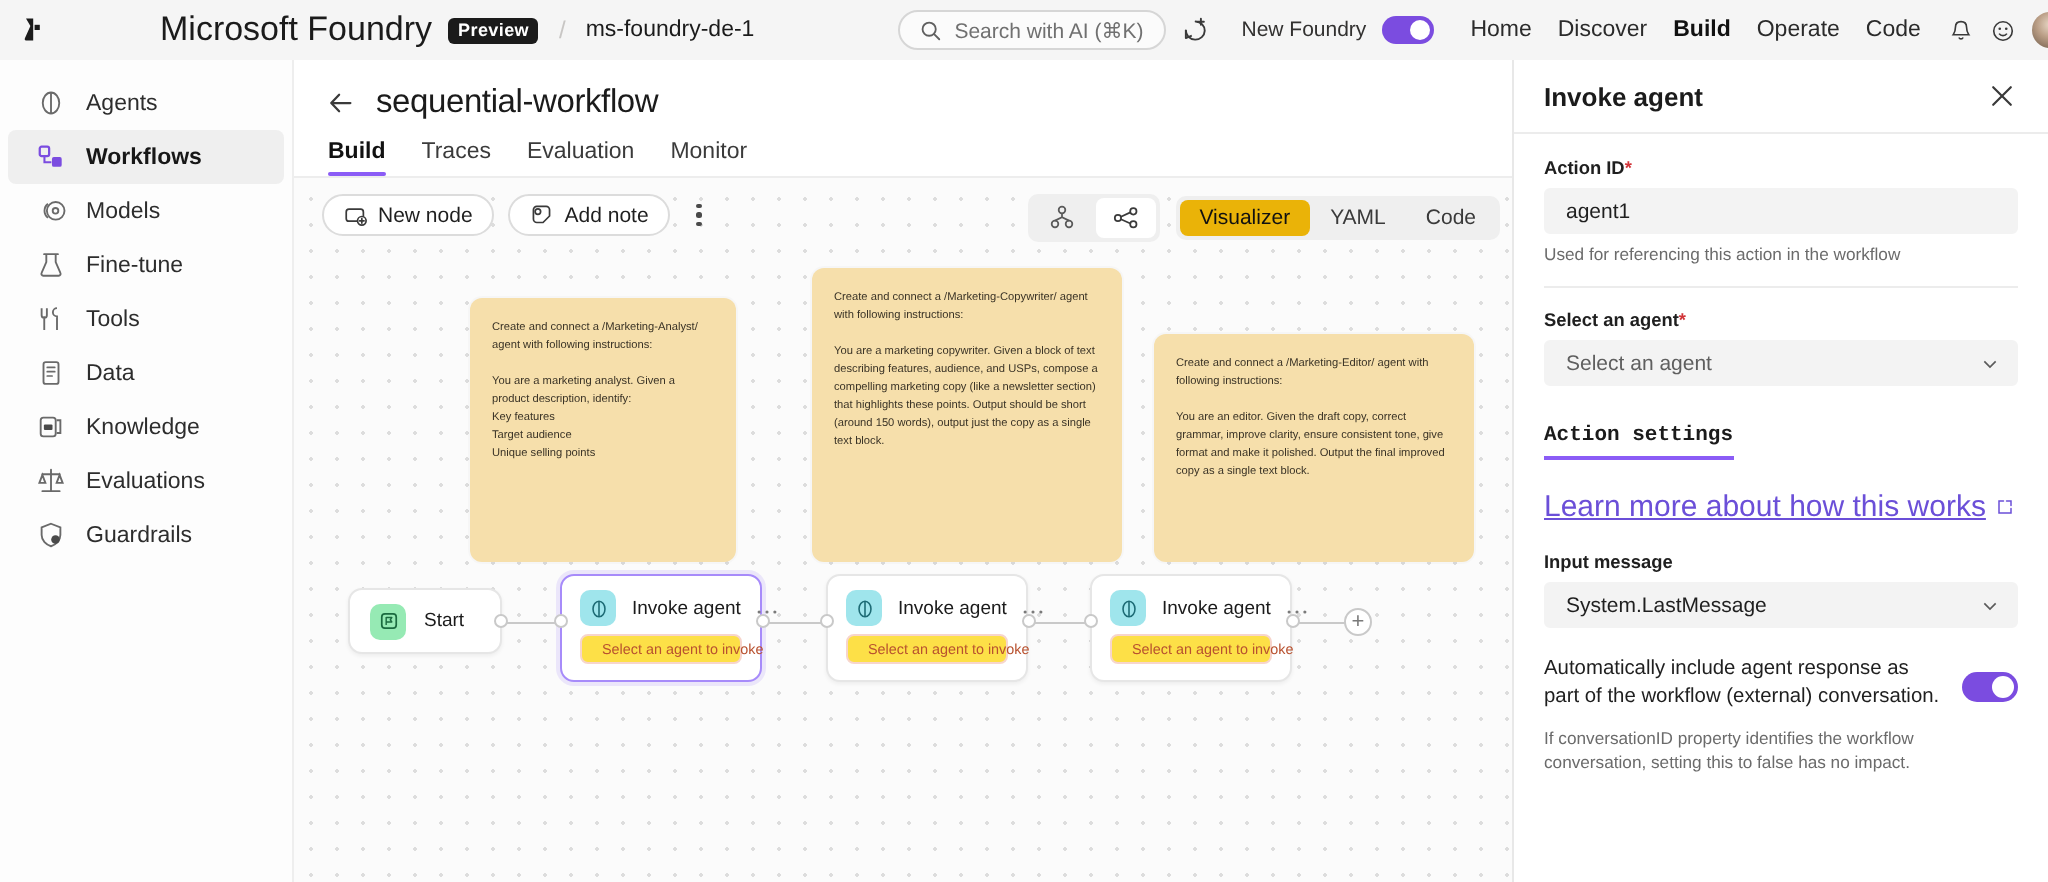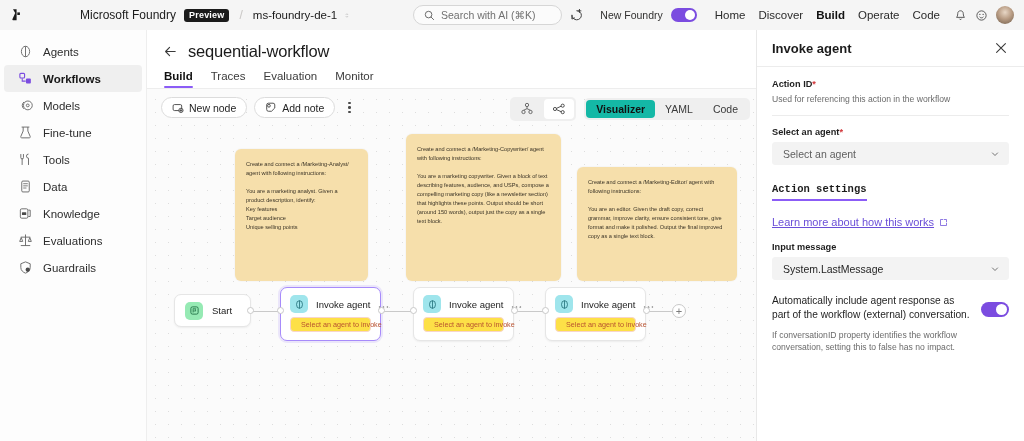--- a/index.html
+++ b/index.html
@@ -14,21 +14,21 @@
 
   
   .topbar {
     height: 30px; flex: 0 0 30px;
     display: flex; align-items: center;
     background: #f5f5f5;
     padding: 0 10px 0 8px;
     gap: 8px;
   }
   .ms-logo { width: 16px; height: 16px; display:block; flex:0 0 16px; }
-  .brand-name { font-size: 12px; color: #1b1b1b; white-space: nowrap; padding-left: 48px; }
+  .brand-name { font-size: 17px; color: #1b1b1b; white-space: nowrap; padding-left: 48px; }
   .preview-pill {
     font-size: 9px; color: #fff; background: #1b1b1b;
     border-radius: 3px; padding: 1px 5px 2px; font-weight: 600;
     letter-spacing: .2px;
   }
   .tb-sep { color: #c8c6c4; font-size: 12px; margin: 0 2px; }
   .proj-name { font-size: 11.5px; color: #1b1b1b; white-space: nowrap; }
   .chev-vert { width: 8px; height: 11px; display:block; opacity:.6;}
   .search-box {
     margin-left: 56px;
@@ -119,21 +119,21 @@
   .kebab-col { display:flex; flex-direction:column; align-items:center; }
 
   .view-toolbar { position: absolute; top: 8px; right: 6px; display: flex; align-items:center; gap: 0; z-index: 5;}
   .segmented {
     display:flex; align-items:center; background:#efefef; border-radius: 5px; padding: 2px; gap:2px;
   }
   .seg-ico { width: 30px; height: 20px; display:flex; align-items:center; justify-content:center; border-radius:4px;}
   .seg-ico.on { background:#fff; }
   .seg-group2 { display:flex; align-items:center; background:#efefef; border-radius:5px; padding:2px; margin-left:8px;}
   .seg-txt { font-size: 10.5px; color:#3a3a3a; padding: 3px 10px; border-radius: 4px; white-space:nowrap;}
-  .seg-txt.on { background:#14b8a6; color:#111; font-weight:700; }
+  .seg-txt.on { background:#eab308; color:#111; font-weight:400; }
 
   
   .note {
     position: absolute; background: #f6dfab; border-radius: 6px;
     font-size: 5.6px; line-height: 1.62; color: #3a3326;
     padding: 11px 11px;
     box-shadow: 0 0 0 1px rgba(0,0,0,0.02);
   }
   .note p { margin: 0; }
   .note p + p { margin-top: 9px; }
@@ -192,21 +192,21 @@
     display:flex; align-items:center; padding: 0 8px 0 10px;
     font-size: 10.5px; color:#5f5f5f;
   }
   .select-box.filled { color:#1f1f1f; }
   .select-box .cv { margin-left:auto; }
   .helper { font-size: 8.6px; color:#6b6b6b; margin-top: 5px; }
   .hr { height:1px; background:#ececec; margin: 11px 0 11px; }
   .sec-tab { display:inline-block; font-size: 10.5px; font-weight:700; color:#1b1b1b; padding-bottom: 4px; border-bottom: 2px solid #8b5cf6; }
   .sec-tabs { margin-top: 2px; font-family: Liberation Mono, monospace; }
   .link-row { display:flex; align-items:center; gap: 5px; margin-top: 15px; }
-  .link { font-size: 11px; color:#6b4fd8; text-decoration: underline; }
+  .link { font-size: 15px; color:#6b4fd8; text-decoration: underline; }
   .toggle-row { display:flex; align-items:center; gap: 10px; margin-top: 14px; }
   .toggle-text { font-size: 10.2px; color:#1f1f1f; line-height: 1.42; flex:1 1 auto; }
   .toggle-lg {
     width: 28px; height: 15px; border-radius: 8px; background:#7b4ce0; position:relative; flex:0 0 28px; margin-top:2px;
   }
   .toggle-lg::after { content:''; position:absolute; top:2px; right:2px; width:11px; height:11px; border-radius:50%; background:#fff;}
   .sub-note { font-size: 8.6px; color:#6b6b6b; line-height:1.45; margin-top: 6px; }
 </style>
 </head>
 <body>
@@ -542,20 +542,23 @@
           <span class="rp-title">Invoke agent</span>
           <svg class="rp-close" viewBox="0 0 16 16">
             <path d="M3.6 3.6 L12.4 12.4 M12.4 3.6 L3.6 12.4" stroke="#3a3a3a" stroke-width="1.1" stroke-linecap="round"></path>
           </svg>
         </div>
 
         <div class="rp-body">
           <div class="fld-label">
             <span>Action ID</span><span class="req">*</span>
           </div>
+          <div class="input-box">
+            <span>agent1</span>
+          </div>
           <div class="helper">Used for referencing this action in the workflow</div>
 
           <div class="hr"></div>
 
           <div class="fld-label">
             <span>Select an agent</span><span class="req">*</span>
           </div>
           <div class="select-box">
             <span>Select an agent</span>
             <svg class="cv" width="10" height="10" viewBox="0 0 12 12">

